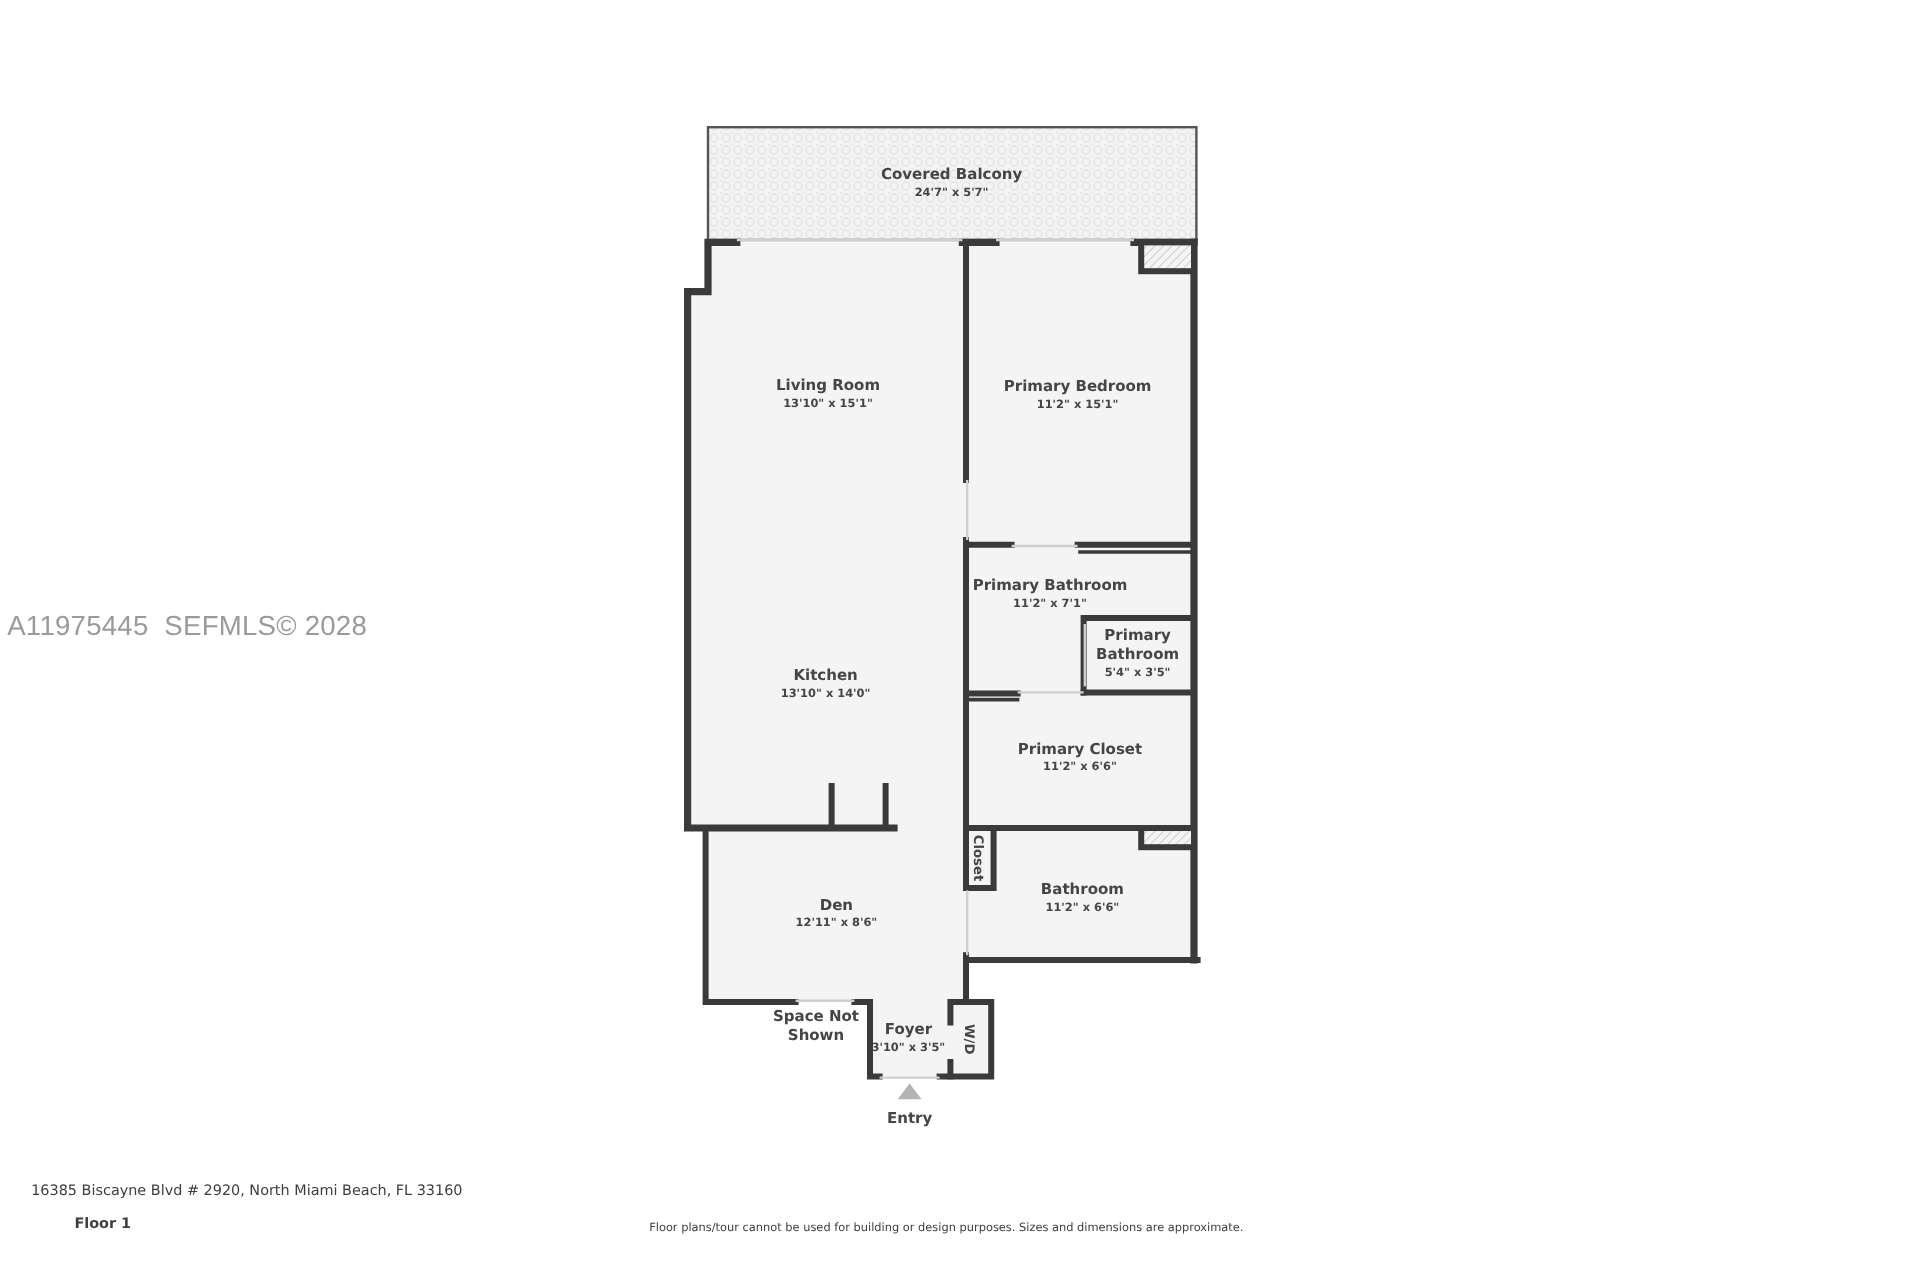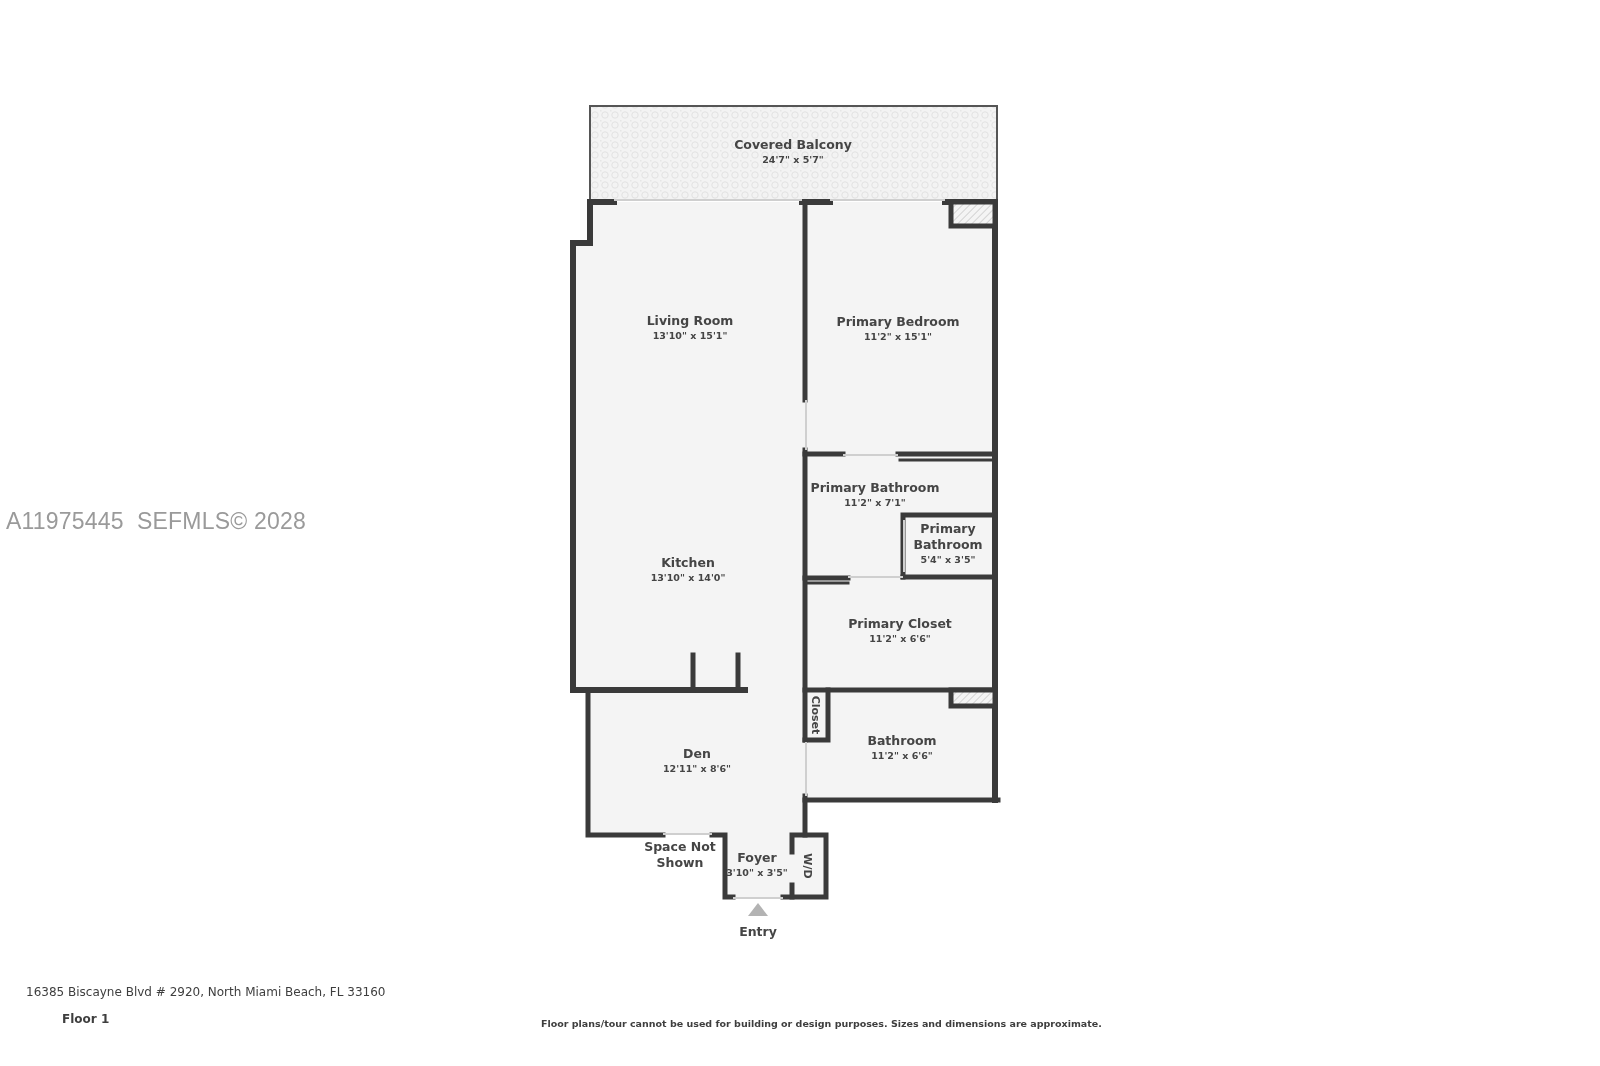--- a/index.html
+++ b/index.html
@@ -5,21 +5,21 @@
   html, body { margin: 0; padding: 0; background: #ffffff; }
   body { width: 1600px; height: 1066px; position: relative; overflow: hidden;
          font-family: "DejaVu Sans", "Liberation Sans", sans-serif; }
   .plan { position: absolute; left: 0; top: 0; width: 1600px; height: 1066px; }
   .room-name { font-family: "DejaVu Sans", sans-serif; font-size: 12.5px; font-weight: bold; fill: #454545; }
   .room-dim  { font-family: "DejaVu Sans", sans-serif; font-size: 9.5px; font-weight: bold; fill: #454545; }
   .watermark { position: absolute; left: 6px; top: 508px; font-family: "Liberation Sans", sans-serif;
                font-size: 23px; color: #9a9a9a; letter-spacing: 0.2px; white-space: pre; }
   .address { position: absolute; left: 26px; top: 985px; font-size: 12px; font-weight: normal; color: #3e3e3e; }
   .floor { position: absolute; left: 26px; top: 1012px; font-size: 12px; font-weight: bold; color: #3e3e3e; margin-left: 36px; }
-  .disclaimer { position: absolute; left: 541px; top: 1018px; font-size: 9.5px; font-weight: bold; color: #3e3e3e; }
+  .disclaimer { position: absolute; left: 541px; top: 1018px; font-size: 9.5px; font-weight: normal; color: #3e3e3e; }
 </style>
 </head>
 <body>
 
 <svg class="plan" viewBox="0 0 1600 1066" xmlns="http://www.w3.org/2000/svg">
   <defs>
     <pattern id="tile" width="10" height="10" patternUnits="userSpaceOnUse">
       <rect width="10" height="10" fill="#f3f3f3"></rect>
       <circle cx="5" cy="5" r="3.2" fill="none" stroke="#e2e2e2" stroke-width="1"></circle>
       <rect x="0" y="0" width="1.5" height="1.5" fill="#e6e6e6"></rect>

